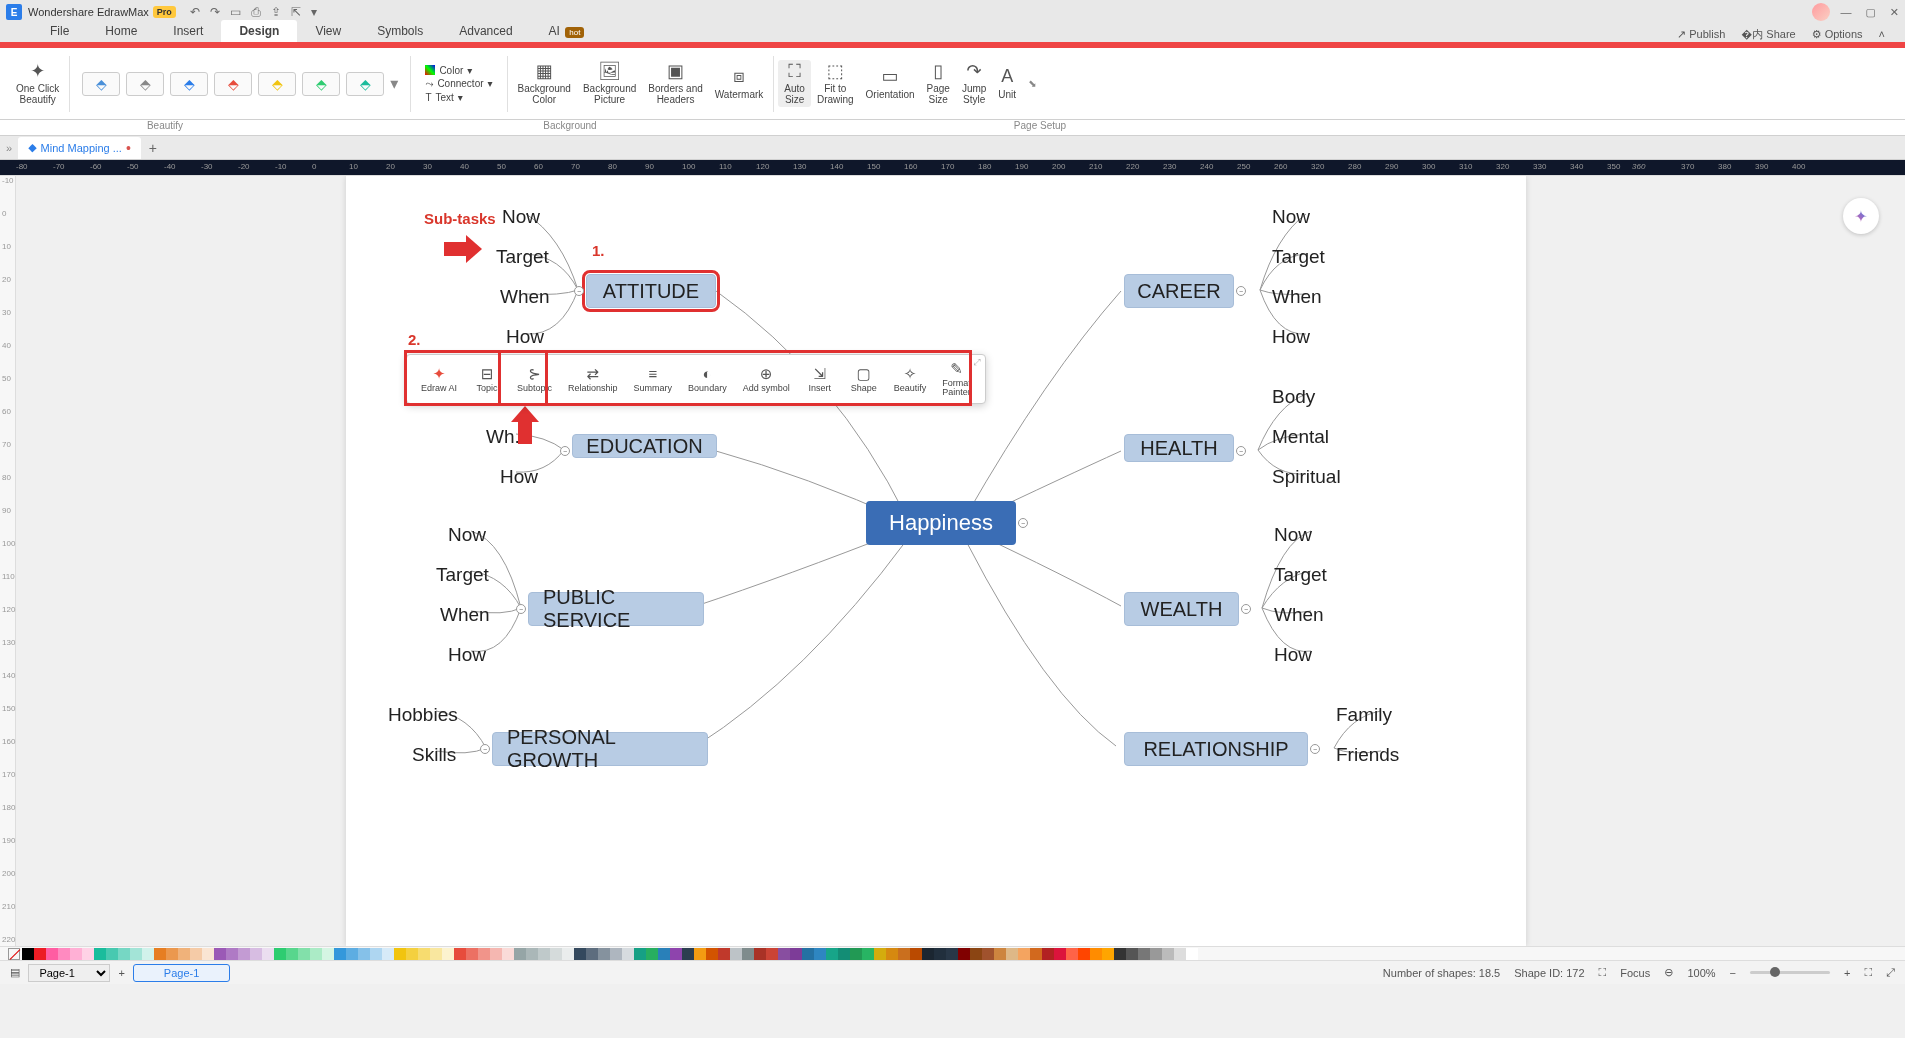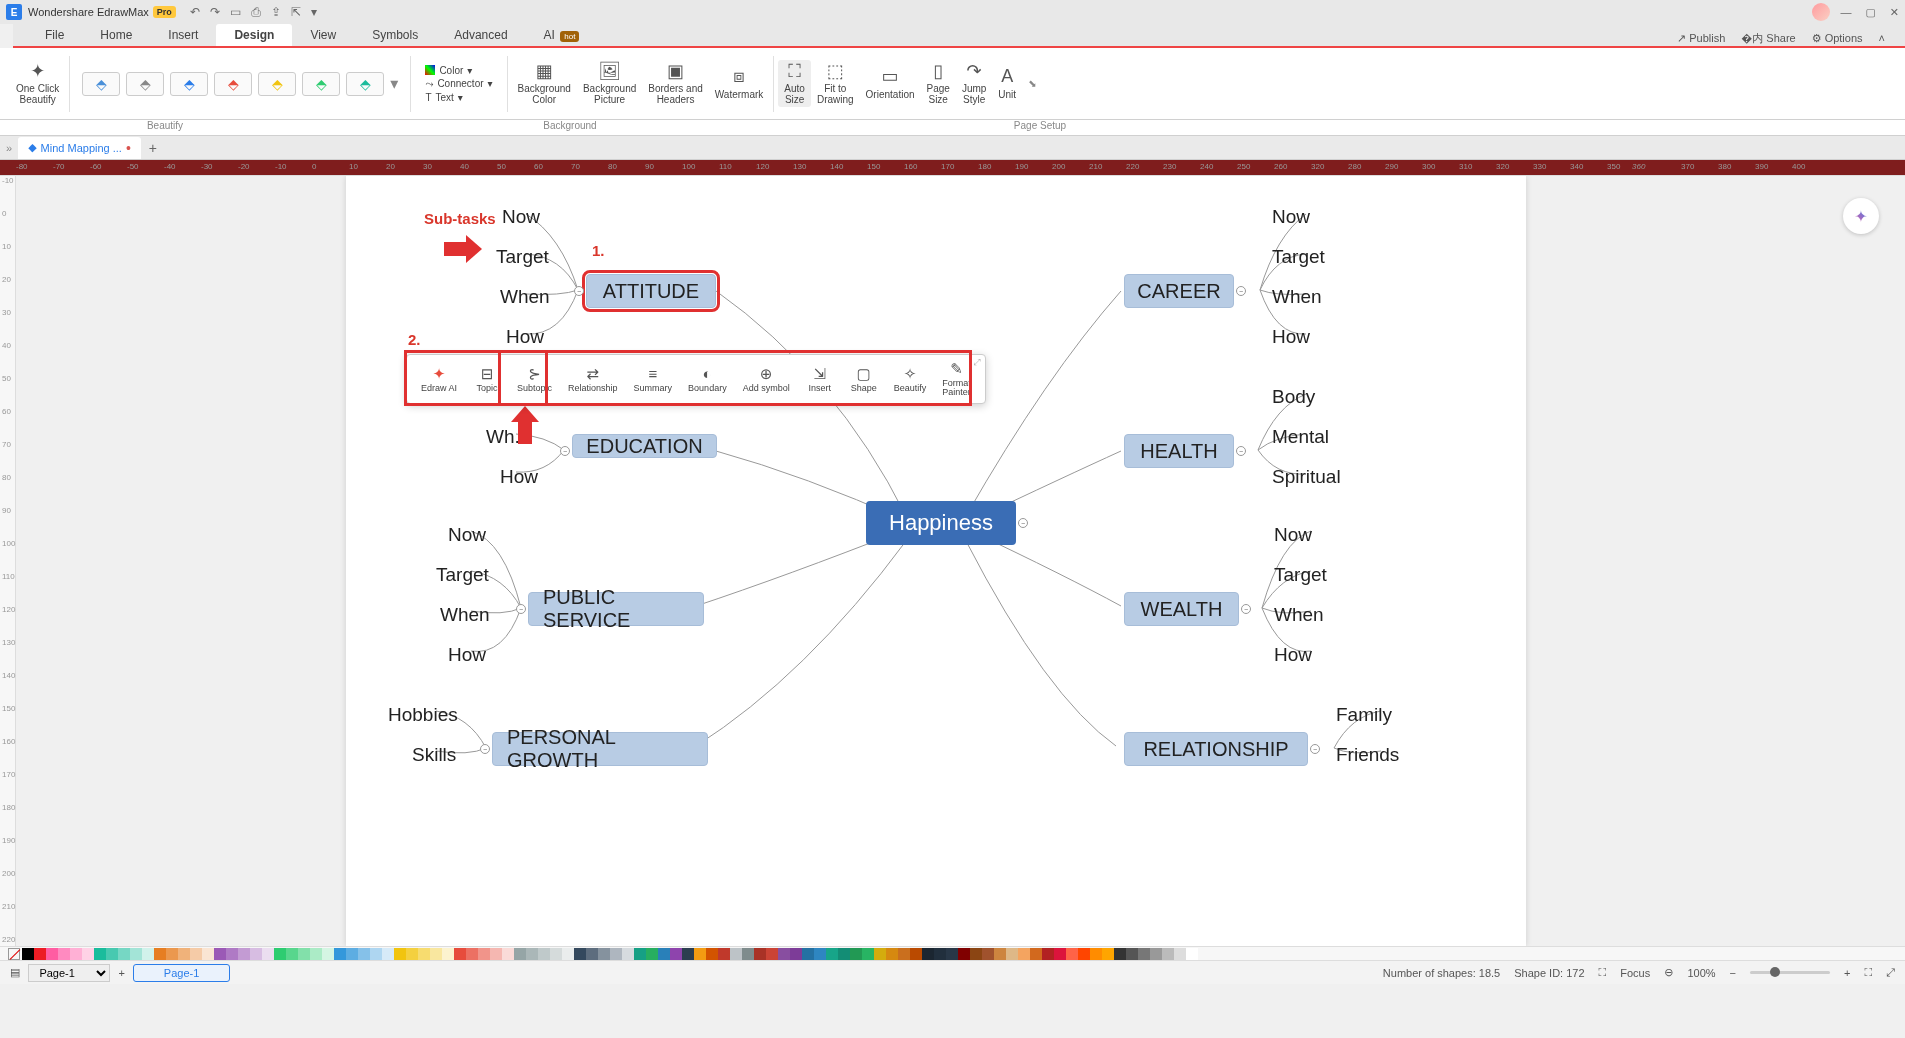--- a/index.html
+++ b/index.html
@@ -8,21 +8,21 @@
 
 .titlebar { height:24px; background:#e8e8e8; display:flex; align-items:center; padding:0 6px; font-size:11px; color:#333; }
 .titlebar .logo { width:16px; height:16px; background:#2b7de9; border-radius:2px; margin-right:6px; display:flex; align-items:center; justify-content:center; color:#fff; font-weight:bold; font-size:10px; }
 .titlebar .pro { background:#ffc83d; color:#333; font-size:9px; padding:1px 4px; border-radius:3px; margin-left:4px; font-weight:bold; }
 .titlebar .qat { display:flex; gap:10px; margin-left:14px; color:#666; font-size:12px; }
 .titlebar .spacer { flex:1; }
 .titlebar .winbtns { display:flex; gap:14px; color:#666; font-size:11px; }
 .titlebar .avatar { width:18px; height:18px; border-radius:50%; background:linear-gradient(135deg,#ff9a9e,#fad0c4); margin-right:10px; }
 
 
-.menutabs { height:24px; background:#e8e8e8; display:flex; align-items:flex-end; padding-left:14px; font-size:12px; color:#444; border-bottom:2px solid #ef4444;margin-left:13px; }
+.menutabs { height:24px; background:#e8e8e8; display:flex; align-items:flex-end; padding-left:32px; font-size:12px; color:#444; border-bottom:6px solid #ef4444; }
 .menutabs .tab { padding:4px 18px; cursor:pointer; }
 .menutabs .tab.active { background:#fff; font-weight:bold; border-top-left-radius:3px; border-top-right-radius:3px; }
 .menutabs .ai-badge { background:#a16207; color:#fff; font-size:8px; padding:1px 4px; border-radius:3px; margin-left:2px; }
 .menutabs .rightside { margin-left:auto; display:flex; gap:16px; padding-right:20px; font-size:11px; color:#555; align-items:center; }
 
 
 .ribbon { height:72px; background:#fff; display:flex; align-items:center; padding:0 10px; border-bottom:1px solid #d0d0d0; }
 .ribbon-group { display:flex; flex-direction:column; align-items:center; height:100%; justify-content:center; padding:0 8px; position:relative; }
 .ribbon-sep { width:1px; height:56px; background:#e0e0e0; margin:0 4px; }
 .ribbon-bigbtn { display:flex; flex-direction:column; align-items:center; font-size:10px; color:#444; gap:2px; padding:2px 6px; cursor:pointer; text-align:center; line-height:1.1; }
@@ -33,21 +33,21 @@
 .small-stack .row { display:flex; align-items:center; gap:4px; cursor:pointer; }
 
 
 .doctabs { height:24px; background:#eaeaea; display:flex; align-items:center; padding-left:6px; font-size:11px; border-bottom:1px solid #d0d0d0; }
 .doctabs .chev { color:#888; margin-right:6px; cursor:pointer; }
 .doctab { display:flex; align-items:center; gap:4px; padding:3px 10px; background:#fff; border-radius:3px 3px 0 0; color:#2b7de9; }
 .doctab .dot { color:#d9534f; font-size:14px; }
 .doctabs .plus { margin-left:8px; color:#666; cursor:pointer; font-size:14px; }
 
 
-.ruler-h { height:16px; background:#7f1d1d; border-bottom:1px solid #ddd; position:relative; font-size:8px; color:#999; overflow:hidden; }
+.ruler-h { height:16px; background:#0f172a; border-bottom:1px solid #ddd; position:relative; font-size:8px; color:#999; overflow:hidden; }
 .ruler-h .tick { position:absolute; top:2px; }
 .ruler-v { width:16px; background:#f7f7f7; border-right:1px solid #ddd; position:absolute; top:0; bottom:0; font-size:8px; color:#999; }
 .ruler-v .tick { position:absolute; left:2px; }
 
 
 .canvas-wrap { position:relative; height:770px; background:#f0f0f0; }
 .canvas-scroll { position:absolute; left:16px; top:0; right:0; bottom:0; overflow:hidden; }
 .page { position:absolute; left:330px; top:0; width:1180px; height:770px; background:#fff; box-shadow:0 0 6px rgba(0,0,0,0.15); }
 
 
@@ -366,21 +366,21 @@
       <div class="leaf" style="left:36px;top:524px">Hobbies</div>
       <div class="leaf" style="left:60px;top:564px">Skills</div>
 
       <div class="node branch" style="left:778px;top:98px;width:110px;height:34px">CAREER</div>
       <div class="nodehandle" style="left:890px;top:110px">−</div>
       <div class="leaf" style="left:920px;top:26px">Now</div>
       <div class="leaf" style="left:920px;top:66px">Target</div>
       <div class="leaf" style="left:920px;top:106px">When</div>
       <div class="leaf" style="left:920px;top:146px">How</div>
 
-      <div class="node branch" style="left:778px;top:258px;width:110px;height:34px">HEALTH</div>
+      <div class="node branch" style="left:778px;top:258px;width:110px;height:28px">HEALTH</div>
       <div class="nodehandle" style="left:890px;top:270px">−</div>
       <div class="leaf" style="left:920px;top:206px">Body</div>
       <div class="leaf" style="left:920px;top:246px">Mental</div>
       <div class="leaf" style="left:920px;top:286px">Spiritual</div>
 
       <div class="node branch" style="left:778px;top:416px;width:115px;height:34px">WEALTH</div>
       <div class="nodehandle" style="left:895px;top:428px">−</div>
       <div class="leaf" style="left:922px;top:344px">Now</div>
       <div class="leaf" style="left:922px;top:384px">Target</div>
       <div class="leaf" style="left:922px;top:424px">When</div>

